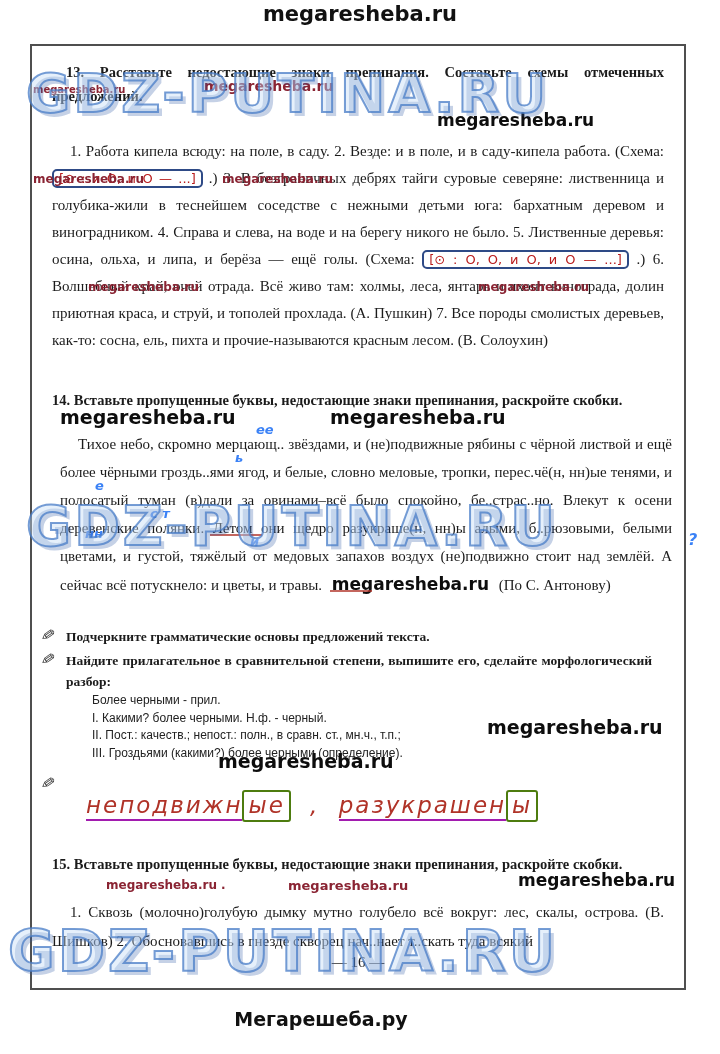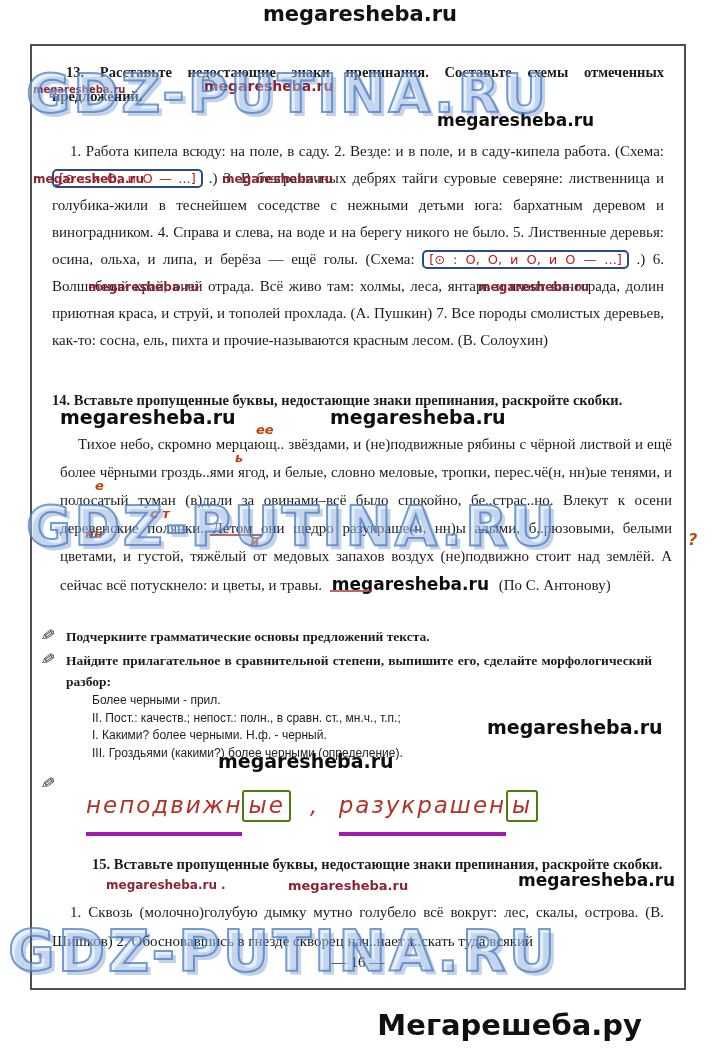--- a/index.html
+++ b/index.html
@@ -1,22 +1,22 @@
 <!DOCTYPE html>
 <html><head>
 <meta charset="utf-8">
 <style>
   * { margin:0; padding:0; box-sizing:border-box; }
   html,body { width:720px; height:1054px; background:#ffffff; overflow:hidden; }
   body { position:relative; font-family:"Liberation Serif", serif; color:#1b1b1b; }
 
   .site-header { position:absolute; top:2px; left:0; width:720px; text-align:center;
     font-family:"DejaVu Sans", sans-serif; font-weight:bold; font-size:21px; color:#111; }
-  .site-footer { position:absolute; top:1008px; left:0; width:642px; text-align:right;
-    font-family:"DejaVu Sans", sans-serif; font-weight:bold; font-size:29px; color:#111; }
+  .site-footer { position:absolute; top:1008px; left:0; width:642px; text-align:center;
+    font-family:"DejaVu Sans", sans-serif; font-weight:bold; font-size:19px; color:#111; }
 
   .frame { position:absolute; left:30px; top:44px; width:656px; height:946px;
     border:2px solid #4f4f4f; }
 
   
   .wm-big { position:absolute; font-family:"DejaVu Sans", sans-serif; font-weight:bold;
     letter-spacing:3px; color:rgba(196,219,245,0.42);
     -webkit-text-stroke:2px rgba(72,124,199,0.75);
     text-shadow:4px 4px 0 rgba(47,88,166,0.28);
     white-space:nowrap; pointer-events:none; z-index:6;text-align:right; }
@@ -45,21 +45,21 @@
   .pos-b4 { left:487px; top:716px; font-size:19px; }
   .pos-b5 { left:218px; top:750px; font-size:19px; }
   .pos-b6 { left:518px; top:870px; font-size:17px; }
   .inline-bold-wm { font-family:"DejaVu Sans", sans-serif; font-weight:bold; font-size:17px;
     color:#0d0d0d; padding:0 6px; }
 
   .t-header { position:absolute; font-weight:bold; font-size:14.5px; line-height:24px;
     text-align:justify; z-index:2; }
   .pos-t13 { left:52px; top:60px;  width:612px; text-indent:14px; }
   .pos-t14 { left:52px; top:388px; width:612px; }
-  .pos-t15 { left:52px; top:852px; width:612px;margin-left:40px; }
+  .pos-t15 { left:52px; top:852px; width:612px; }
 
   .body-text { position:absolute; font-size:15px; text-align:justify; z-index:2; }
   .pos-p13 { left:52px; top:138px; width:612px; line-height:27px; text-indent:18px; }
   .pos-p14 { left:60px; top:430px; width:612px; line-height:28px; text-indent:18px; }
   .pos-p15 { left:52px; top:898px; width:612px; line-height:29px; text-indent:18px; }
 
   .scheme { font-family:"DejaVu Sans", sans-serif; font-size:13px; color:#b91c1c;
     border:2px solid #2e4a86; border-radius:5px; padding:0 5px; white-space:nowrap; }
 
   .bullet { position:absolute; font-size:13.5px; font-weight:bold; line-height:21px;
@@ -71,26 +71,26 @@
     color:#333; transform:rotate(100deg); display:inline-block; }
 
   .analysis { position:absolute; left:92px; top:692px; width:540px;
     font-family:"Liberation Sans", sans-serif; font-size:12px; line-height:16.5px;
     color:#222; z-index:2; }
   .analysis div { margin-bottom:1px; }
 
   .handwriting { position:absolute; left:86px; top:792px; z-index:4;
     font-family:"DejaVu Sans", sans-serif; font-style:italic; font-size:23px;
     color:#b03328; letter-spacing:2px; white-space:nowrap; }
-  .hw-root { border-bottom:4px solid #a21caf; padding-bottom:14px; }
+  .hw-root { border-bottom:2px solid #a21caf; padding-bottom:1px; }
   .hw-box  { border:2px solid #4d7c0f; border-radius:3px; padding:0 4px 2px 4px; }
   .hw-sep  { padding:0 10px; }
 
   .red-note { position:absolute; font-family:"DejaVu Sans", sans-serif; font-style:italic;
-    font-weight:bold; font-size:13px; color:#c2410c; z-index:4; }
+    font-weight:bold; font-size:13px; color:#3b82f6; z-index:4; }
   .pos-a1 { left:256px; top:422px; }
   .pos-a2 { left:235px; top:450px; }
   .pos-a3 { left:95px;  top:478px; }
   .pos-a4 { left:150px; top:506px; }
   .pos-a5 { left:85px;  top:526px; }
   .pos-a6 { left:250px; top:534px; }
   .pos-a7 { left:688px; top:530px; font-size:16px; }
   .red-underline { position:absolute; height:2px; background:rgba(176,51,40,0.75); z-index:4; }
   .pos-u1 { left:210px; top:534px; width:52px; }
   .pos-u2 { left:330px; top:590px; width:42px; }
@@ -155,22 +155,22 @@
   <span class="pencil">✎</span>
   <span>Подчеркните грамматические основы предложений текста.</span>
 </div>
 <div class="bullet pos-bl2">
   <span class="pencil">✎</span>
   <span>Найдите прилагательное в сравнительной степени, выпишите его, сделайте морфологический разбор:</span>
 </div>
 
 <div class="analysis">
   <div>Более черными - прил.</div>
+  <div>I. Какими? более черными. Н.ф. - черный.</div>
   <div>II. Пост.: качеств.; непост.: полн., в сравн. ст., мн.ч., т.п.;</div>
-  <div>I. Какими? более черными. Н.ф. - черный.</div>
   <div>III. Гроздьями (какими?) более черными (определение).</div>
 </div>
 
 <div class="bullet pos-bl3">
   <span class="pencil">✎</span>
 </div>
 
 <div class="handwriting">
   <span class="hw-root">неподвижн</span><span class="hw-box">ые</span>
   <span class="hw-sep">,</span>

